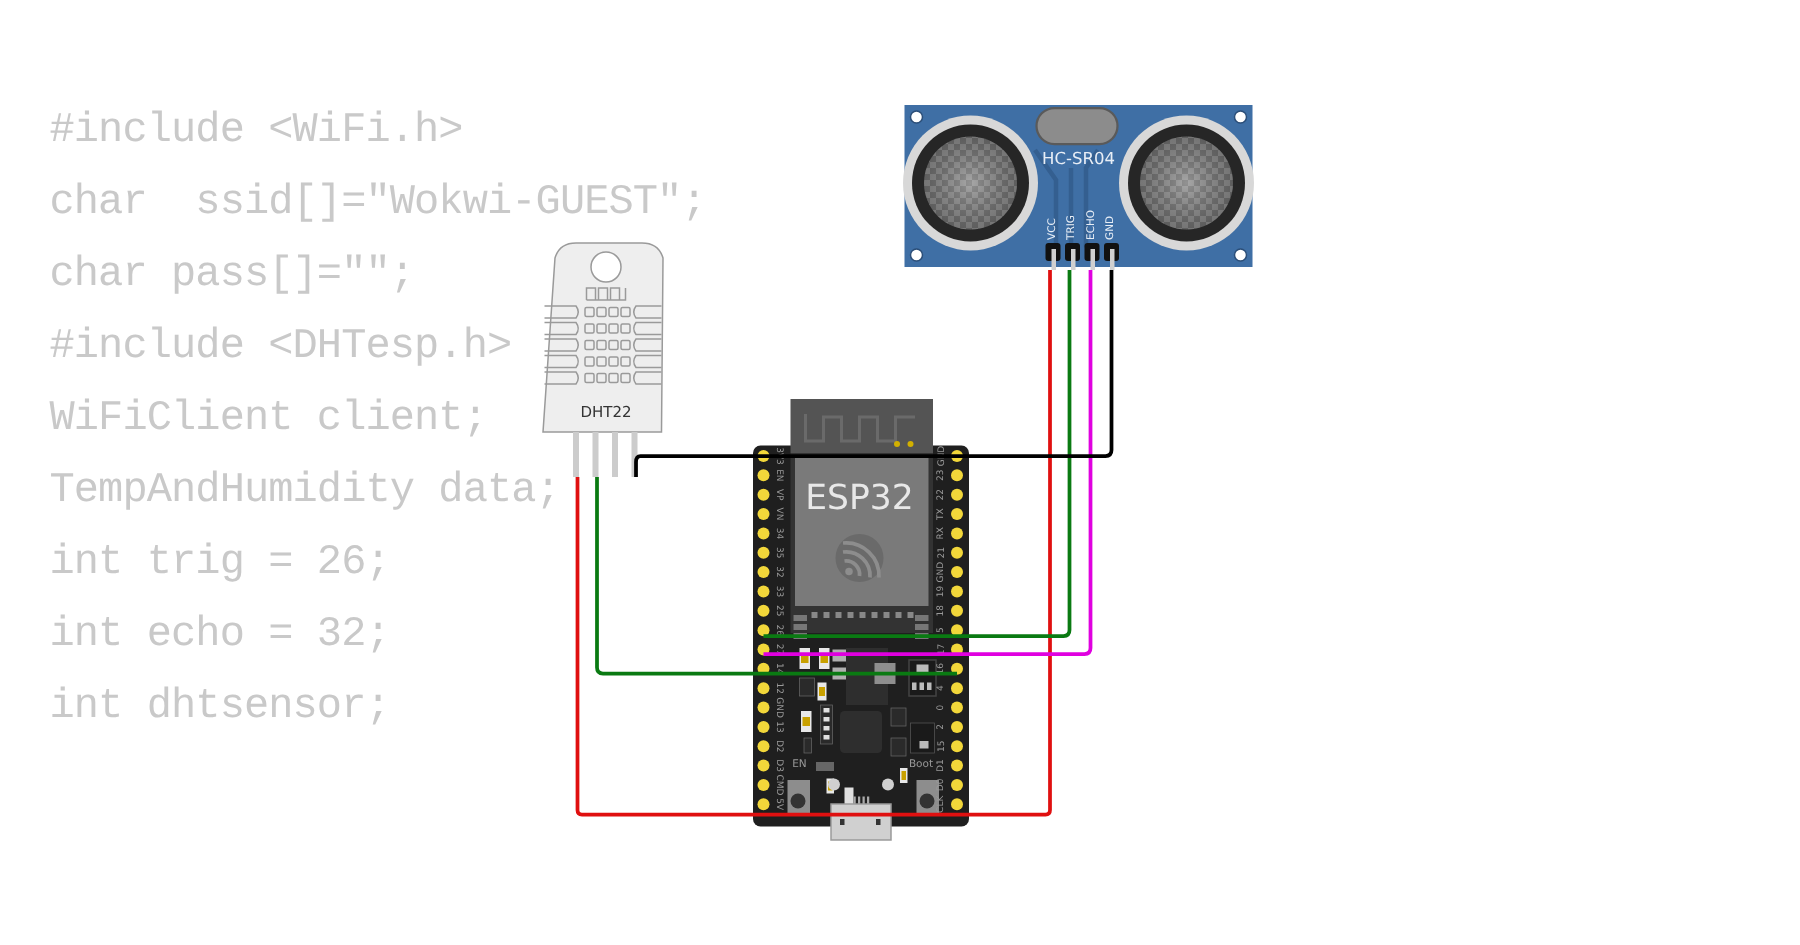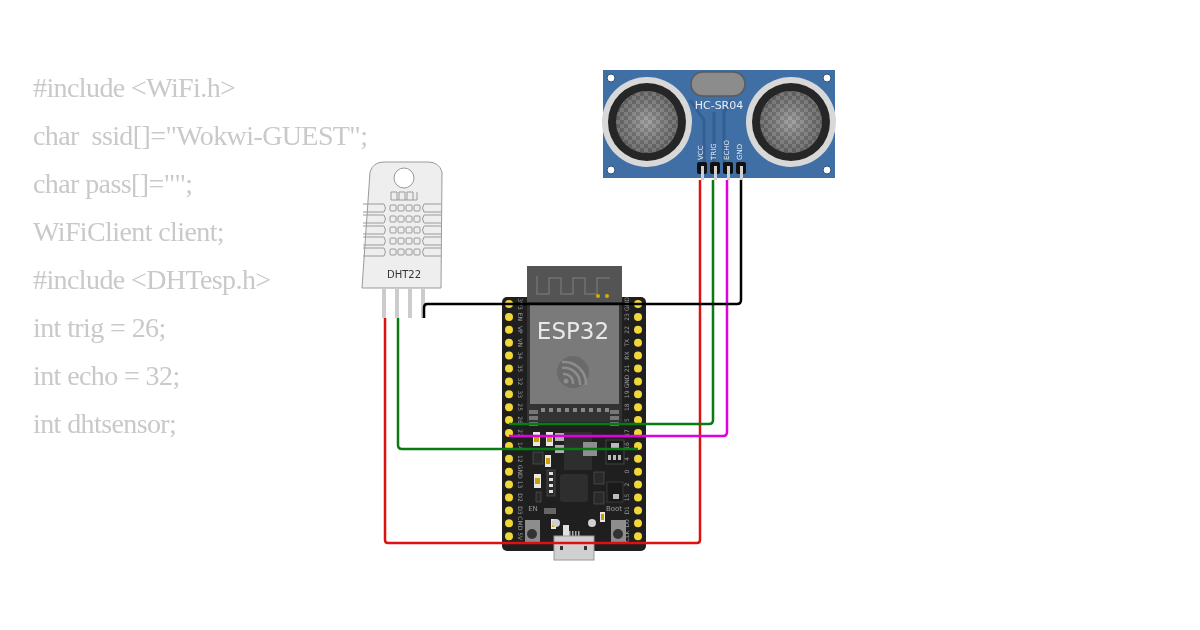--- a/index.html
+++ b/index.html
@@ -1,30 +1,31 @@
 <!DOCTYPE html>
 <html><head>
 <meta charset="utf-8">
 <style>
   html, body { margin: 0; padding: 0; }
   body { width: 1200px; height: 630px; background: #ffffff; position: relative; overflow: hidden; font-family: "DejaVu Sans", sans-serif; }
   #code { position: absolute; left: 33px; top: 64px; margin: 0; padding: 0; list-style: none; }
-  #code li { font-family: Liberation Serif, serif; font-size: 28px; line-height: 48px; color: #c9c9c9; white-space: pre; letter-spacing: -0.6px; }
+  #code li { font-family: Liberation Mono, monospace; font-size: 28px; line-height: 48px; color: #c9c9c9; white-space: pre; letter-spacing: -0.6px; }
   #diagram { position: absolute; left: 0; top: 0; }
   .pin-label { font-family: "DejaVu Sans", sans-serif; font-size: 6px; fill: #9a9a9a; }
 </style>
 </head>
 <body>
 
 <ul id="code">
     <li>#include &lt;WiFi.h&gt;</li>
     <li>char  ssid[]="Wokwi-GUEST";</li>
     <li>char pass[]="";</li>
+    <li>#include &lt;DHTesp.h&gt;</li>
     <li>WiFiClient client;</li>
-    <li>#include &lt;DHTesp.h&gt;</li>
+    <li>TempAndHumidity data;</li>
     <li>int trig = 26;</li>
     <li>int echo = 32;</li>
     <li>int dhtsensor;</li>
   </ul>
 
 <svg id="diagram" width="1200" height="630" viewBox="0 0 1200 630">
   <defs>
     <pattern id="checker" width="8" height="8" patternUnits="userSpaceOnUse">
       <rect width="8" height="8" fill="#6e6e6e"></rect>
       <rect width="4" height="4" fill="#8a8a8a"></rect>

